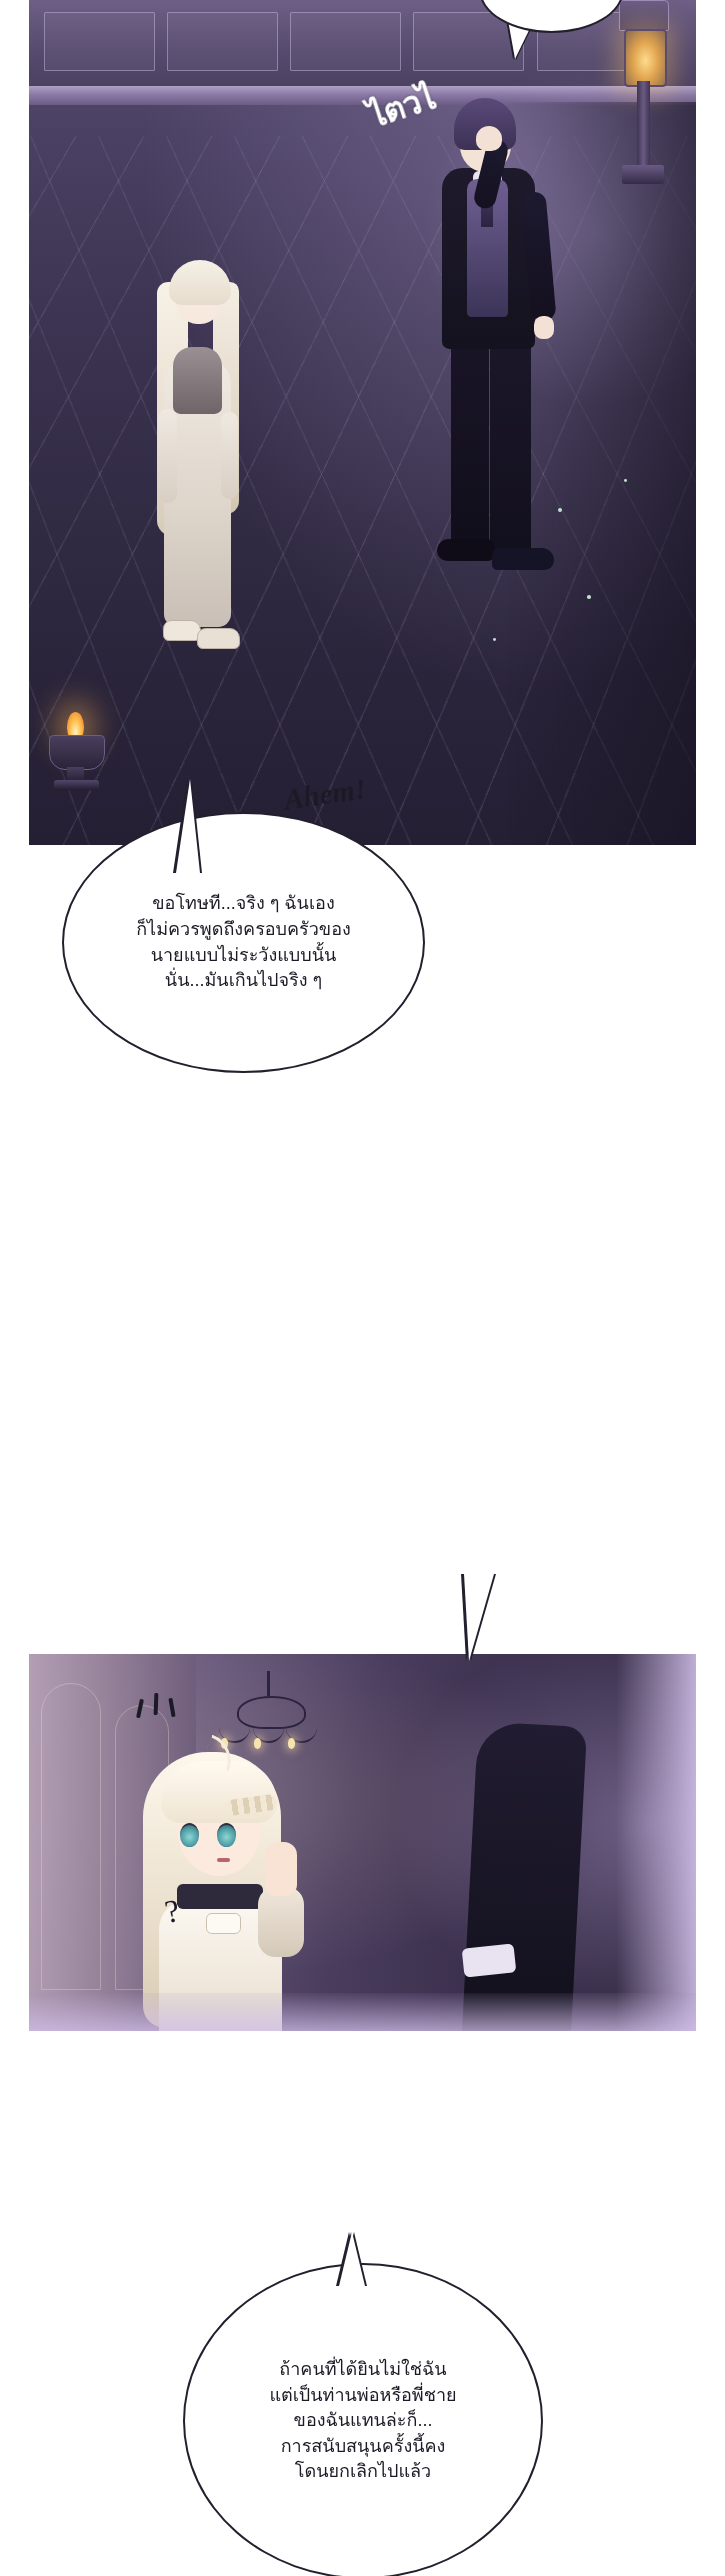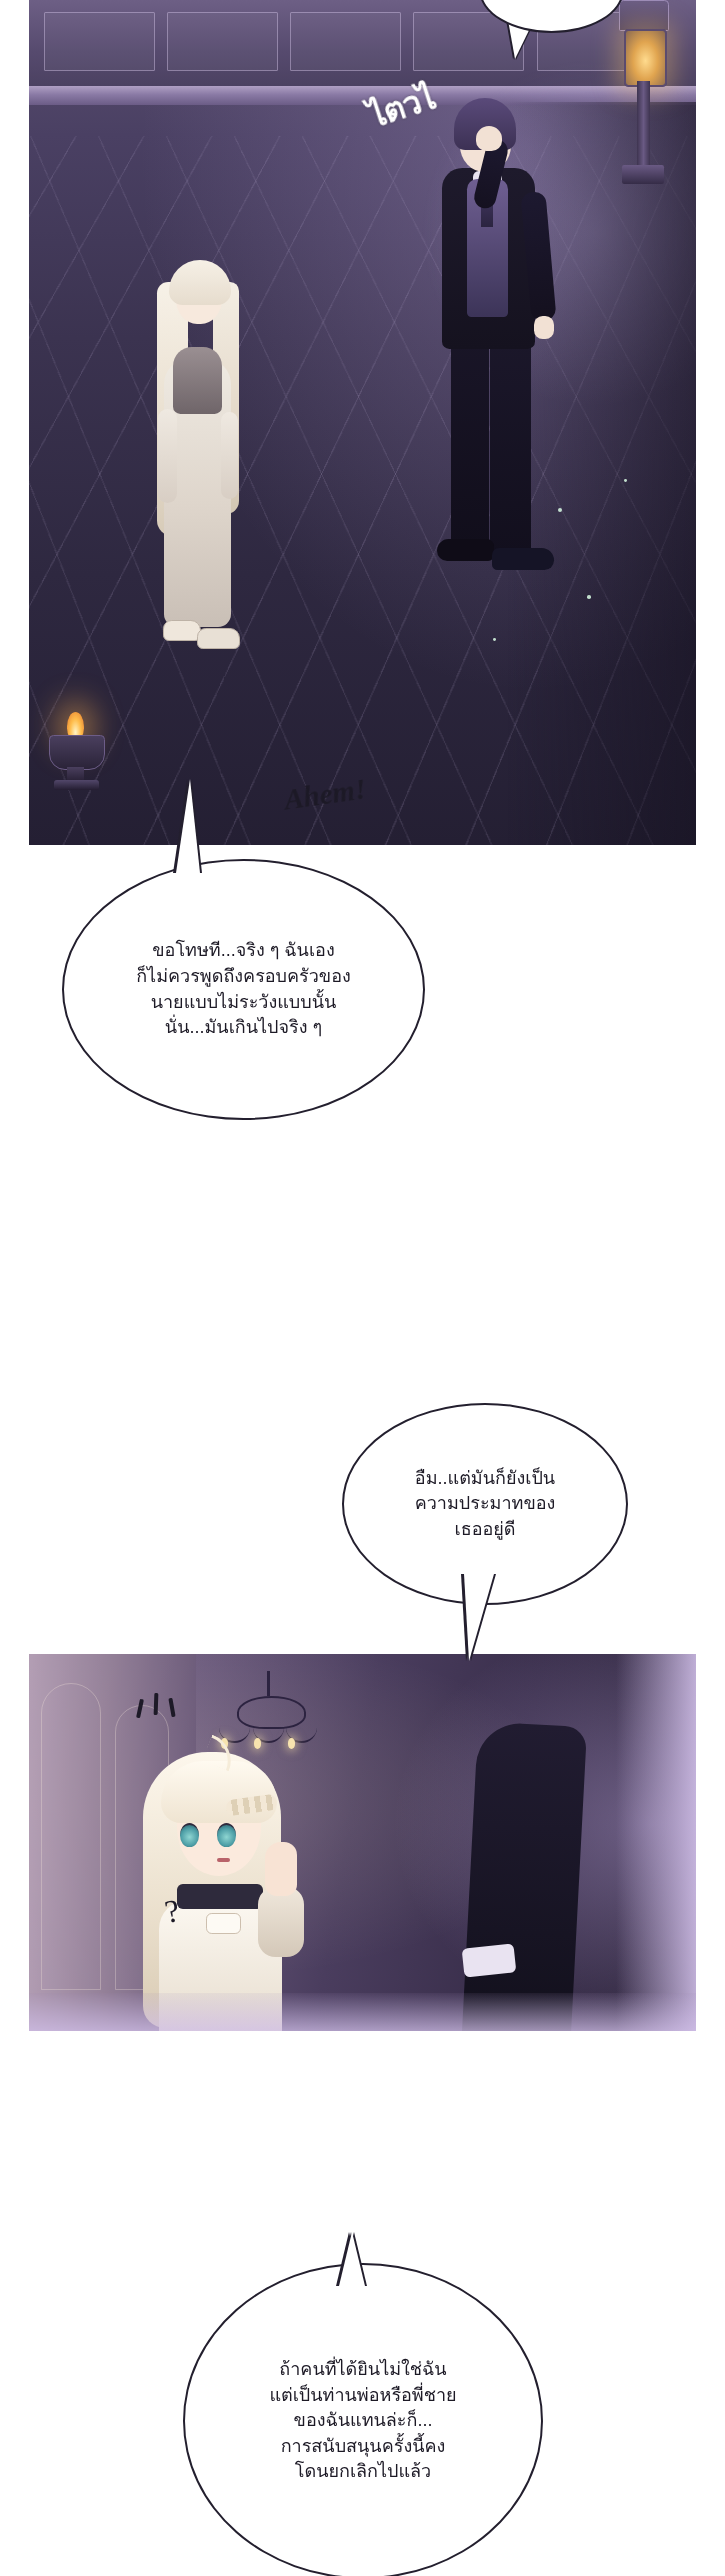--- a/index.html
+++ b/index.html
@@ -314,21 +314,21 @@
     font-size: 29px;
     font-style: italic;
     font-weight: 700;
     color: #1c1926;
     transform: rotate(-8deg);
     font-family: "Liberation Serif", serif;
   }
 
   
   .bubbleB {
-    left: 62px; top: 859px; width: 363px; height: 261px;
+    left: 62px; top: 812px; width: 363px; height: 261px;
   }
   .bubbleB .txt { font-size: 18px; }
   .tailB {
     position: absolute;
     left: 176px; top: 779px;
     width: 0; height: 0;
     border-left: 14.5px solid transparent;
     border-right: 10.2px solid transparent;
     border-bottom: 94px solid #ffffff;
     filter: drop-shadow(2.2px 0 0 #231f2e) drop-shadow(-2.2px 0 0 #231f2e);
@@ -600,25 +600,20 @@
 
   <div class="tailB"></div>
   <div class="bubble bubbleB">
     <div class="txt">ขอโทษที...จริง ๆ ฉันเอง
 ก็ไม่ควรพูดถึงครอบครัวของ
 นายแบบไม่ระวังแบบนั้น
 นั่น...มันเกินไปจริง ๆ</div>
   </div>
 
   <div class="tailC"></div>
-  <div class="bubble bubbleC">
-    <div class="txt">อืม..แต่มันก็ยังเป็น
-ความประมาทของ
-เธออยู่ดี</div>
-  </div>
 
   <div class="panel2">
     <div class="p2-bg"></div>
     <div class="p2-left-arch">
       <div class="p2-arch-line" style="left:11.6px;top:29px;width:58px;height:305px;"></div>
       <div class="p2-arch-line" style="left:86px;top:51px;width:52px;height:283px;"></div>
     </div>
     <div class="p2-right-glow"></div>
     <div class="p2-sidebar-right"></div>
 

